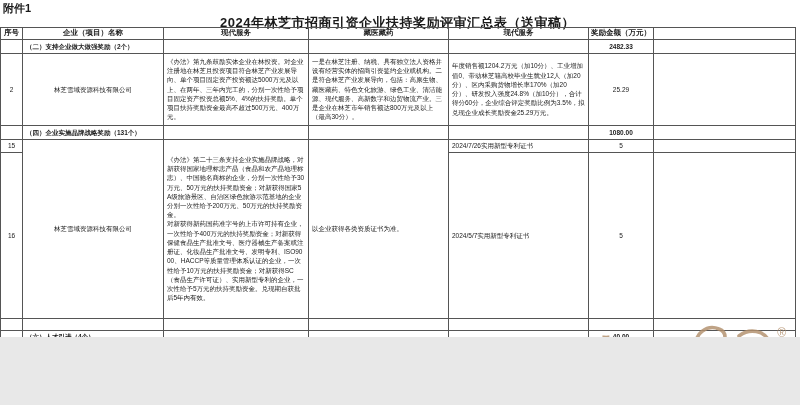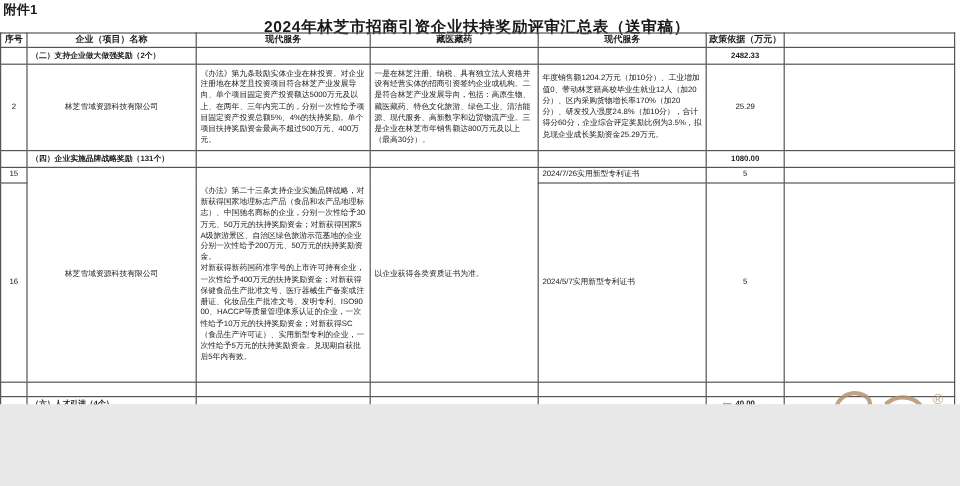--- a/index.html
+++ b/index.html
@@ -72,21 +72,21 @@
       <col style="width:142px">
     </colgroup>
 
     <tbody>
         <tr class="h-header">
       <th>序号</th>
       <th>企业（项目）名称</th>
       <th>现代服务</th>
       <th>藏医藏药</th>
       <th>现代服务</th>
-      <th>政策依据（万元）</th>
+      <th>奖励金额（万元）</th>
       <th></th>
     </tr>
 
     <tr class="h-sec">
       <td></td>
       <td class="sec-label">（二）支持企业做大做强奖励（2个）</td>
       <td></td>
       <td></td>
       <td></td>
       <td class="c b">2482.33</td>

